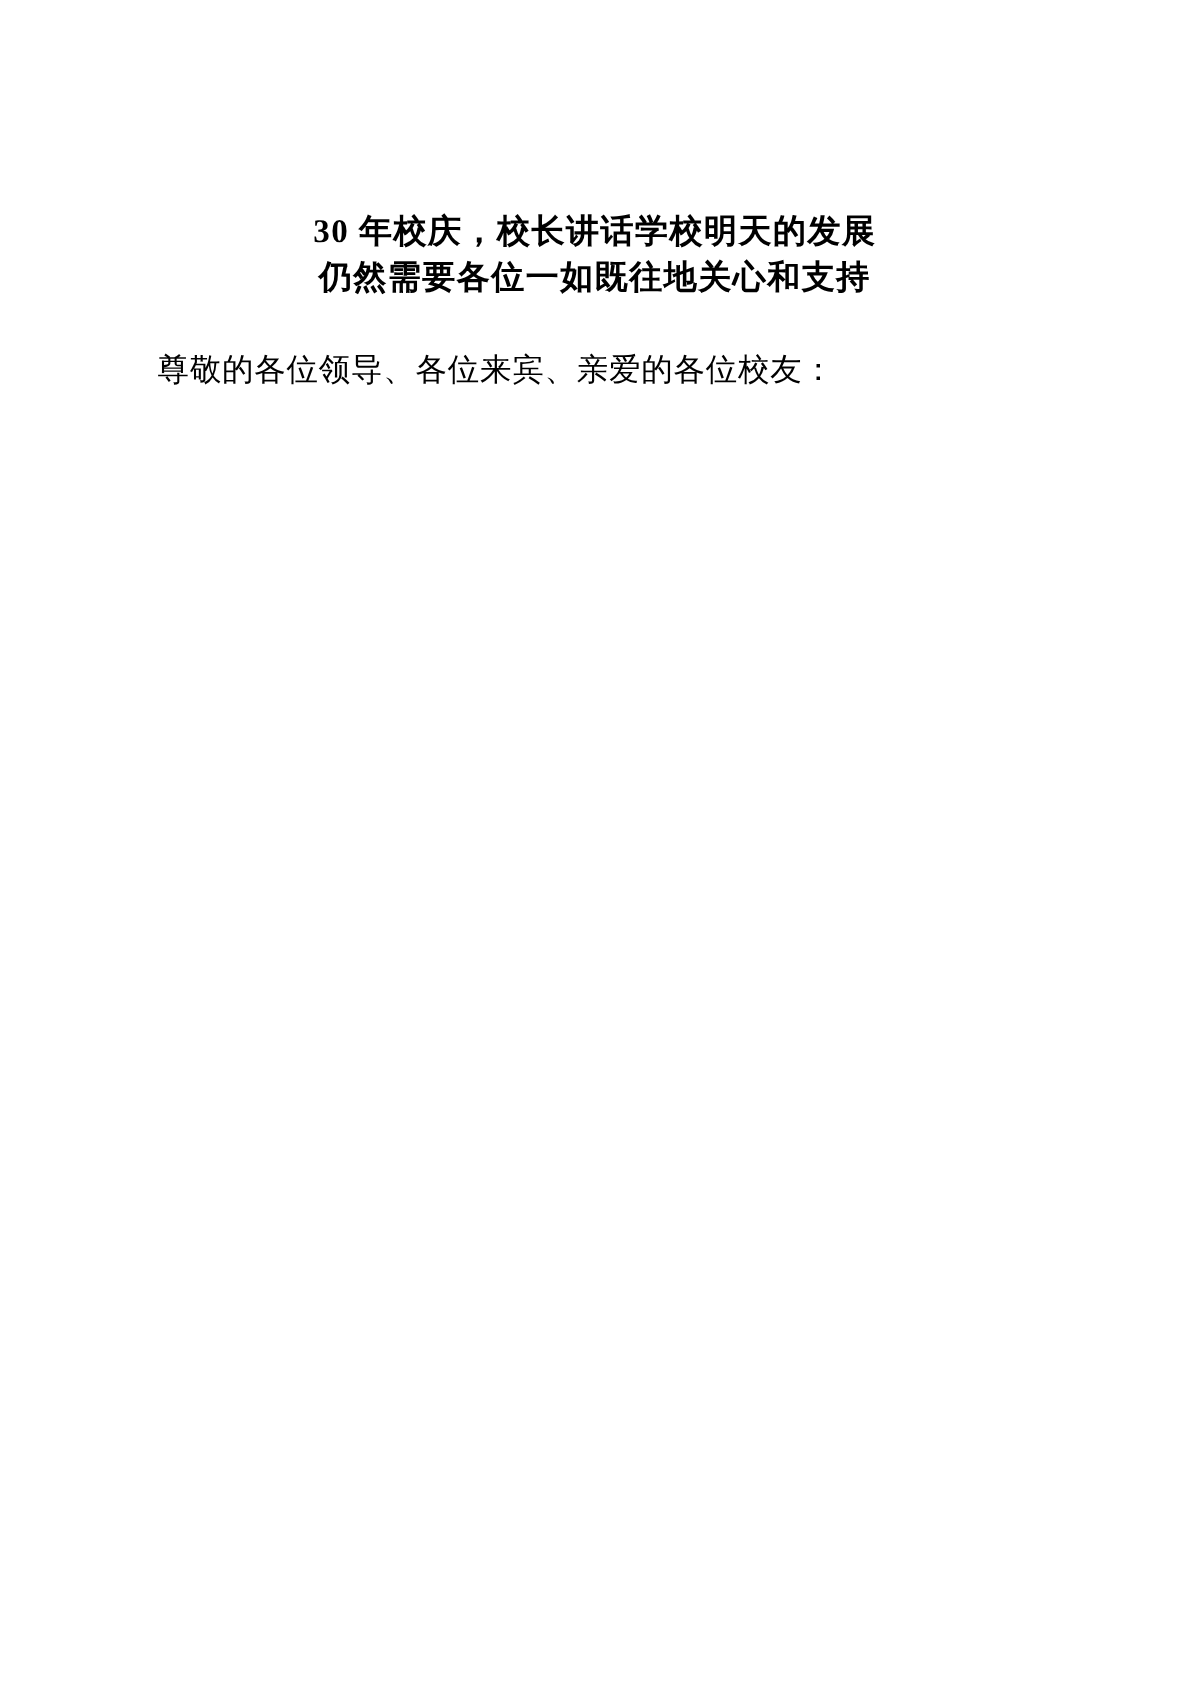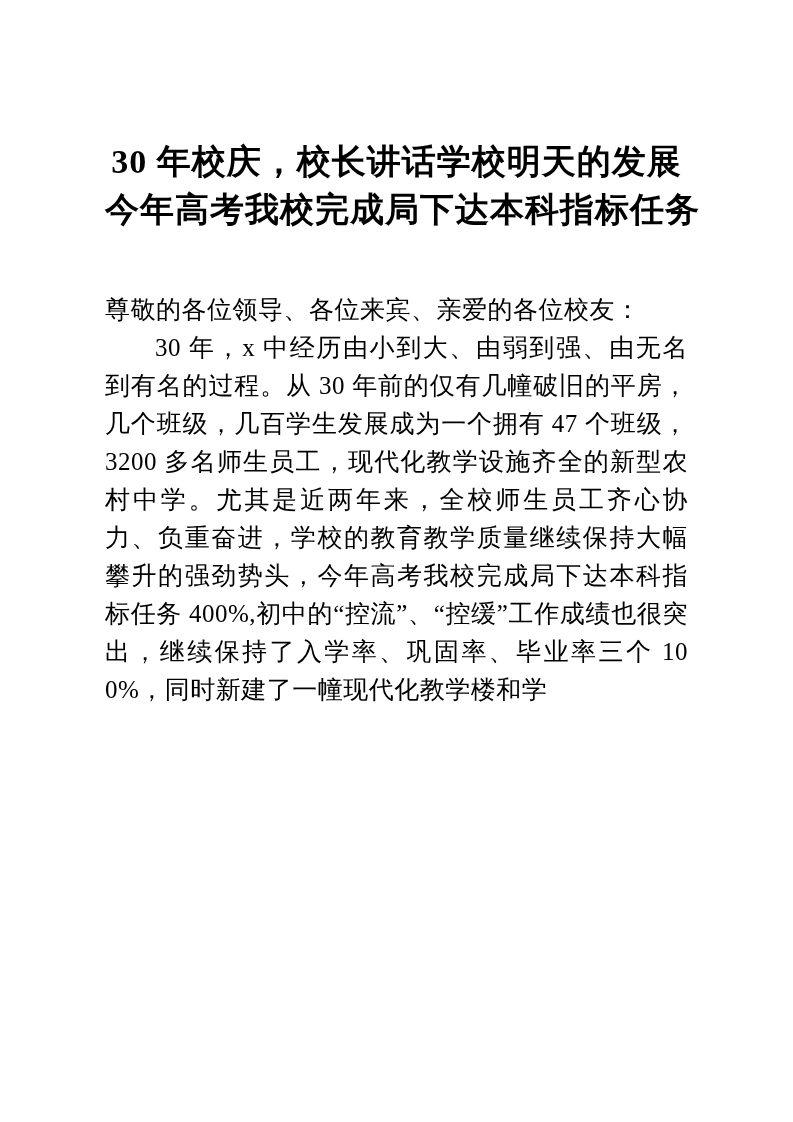--- a/index.html
+++ b/index.html
@@ -13,49 +13,48 @@
     height: 1122px;
     margin: 0 auto;
     box-sizing: border-box;
     background: #ffffff;
     color: #000000;
     font-family: "Liberation Serif", "DejaVu Serif", serif;
     padding: 138px 105px 60px 105px;
     overflow: hidden;
   }
   .doc-title {
-    margin: 0 0 56px 0;
+    margin: 0 0 27px 0;
     text-align: center;
-    font-size: 34px;
+    font-size: 22px;
     font-weight: bold;
     line-height: 1.42;
     letter-spacing: 1px;
   }
   .doc-title .title-line {
     display: block;
     white-space: nowrap;
   }
   .doc-body p {
     margin: 0;
-    font-size: 25px;
+    font-size: 21px;
     line-height: 38px;
     text-align: justify;
     text-justify: inter-ideograph;
     letter-spacing: 0.5px;
     word-break: break-all;
   }
   .doc-body p.indent {
     text-indent: 2em;
   }
 </style>
 </head>
 <body>
 
 <div class="page">
   <h1 class="doc-title">
     <span class="title-line">30 年校庆，校长讲话学校明天的发展</span>
-    <span class="title-line">今年高考我校完成局下达本科指标任务</span>
+    <span class="title-line">仍然需要各位一如既往地关心和支持</span>
   </h1>
   <div class="doc-body" id="doc-body">
       <p>尊敬的各位领导、各位来宾、亲爱的各位校友：</p>
-      <p class="indent">30 年，x 中经历由小到大、由弱到强、由无名到有名的过程。从 30 年前的仅有几幢破旧的平房，几个班级，几百学生发展成为一个拥有 47 个班级，3200 多名师生员工，现代化教学设施齐全的新型农村中学。尤其是近两年来，全校师生员工齐心协力、负重奋进，学校的教育教学质量继续保持大幅攀升的强劲势头，今年高考我校完成局下达本科指标任务 400%,初中的“控流”、“控缓”工作成绩也很突出，继续保持了入学率、巩固率、毕业率三个 100%，同时新建了一幢现代化教学楼和学</p>
     </div>
 </div>
 
 </body></html>

